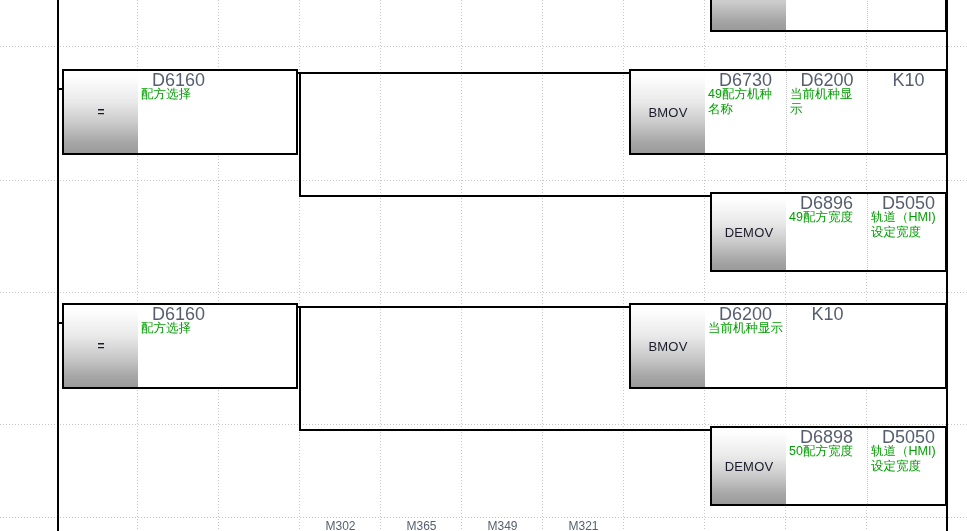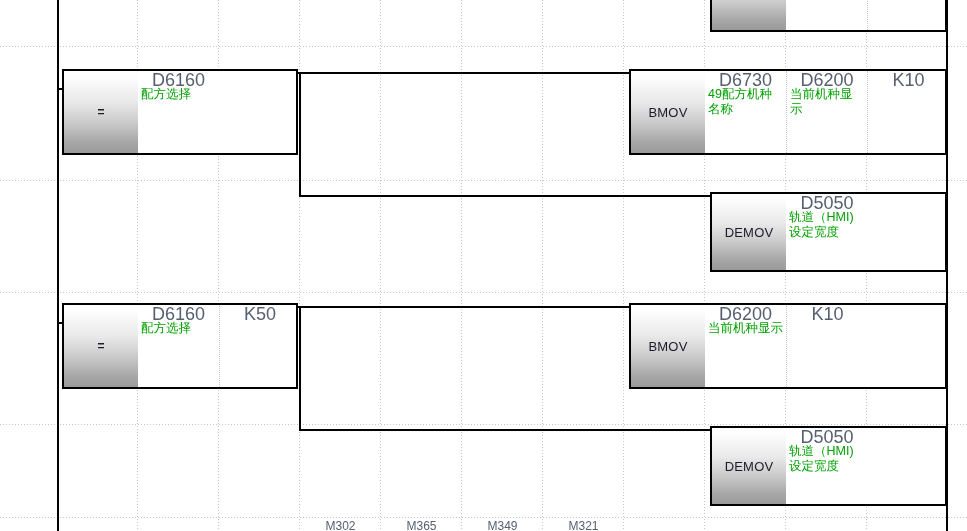--- a/index.html
+++ b/index.html
@@ -122,39 +122,39 @@
       <div class="cell" style="width:82px">
         <span class="dev">K10</span>
 
       </div>
     </div>
   </div>
 
   <div class="blk" style="left:710px;top:192px;width:237px;height:80px;">
     <div class="op" style="width:74px">DEMOV</div>
     <div class="ops">
+      <div class="cell" style="width:81px">
+        <span class="dev">D6896</span>
+        <span class="cmt">49配方宽度</span>
+      </div>
       <div class="cell" style="width:82px">
         <span class="dev">D5050</span>
         <span class="cmt">轨道（HMI)设定宽度</span>
       </div>
     </div>
   </div>
 
   <div class="wire-h" style="left:57px;top:322px;width:8px"></div>
 
   <div class="blk" style="left:62px;top:303px;width:236px;height:86px;">
     <div class="op eq" style="width:74px">=</div>
     <div class="ops">
       <div class="cell" style="width:81px">
         <span class="dev">D6160</span>
         <span class="cmt">配方选择</span>
-      </div>
-      <div class="cell" style="width:81px">
-        <span class="dev">K50</span>
-
       </div>
     </div>
   </div>
 
   <div class="wire-h" style="left:298px;top:306px;width:332px"></div>
   <div class="wire-v" style="left:299px;top:306px;height:124px"></div>
   <div class="wire-h" style="left:299px;top:429px;width:412px"></div>
 
   <div class="blk" style="left:629px;top:303px;width:318px;height:86px;">
     <div class="op" style="width:74px">BMOV</div>
@@ -166,20 +166,24 @@
       <div class="cell" style="width:82px">
         <span class="dev">K10</span>
 
       </div>
     </div>
   </div>
 
   <div class="blk" style="left:710px;top:426px;width:237px;height:80px;">
     <div class="op" style="width:74px">DEMOV</div>
     <div class="ops">
+      <div class="cell" style="width:81px">
+        <span class="dev">D6898</span>
+        <span class="cmt">50配方宽度</span>
+      </div>
       <div class="cell" style="width:82px">
         <span class="dev">D5050</span>
         <span class="cmt">轨道（HMI)设定宽度</span>
       </div>
     </div>
   </div>
 
   <div class="contact-label" style="left:300px;top:519px;width:81px">M302</div>
   <div class="contact-label" style="left:381px;top:519px;width:81px">M365</div>
   <div class="contact-label" style="left:462px;top:519px;width:81px">M349</div>

